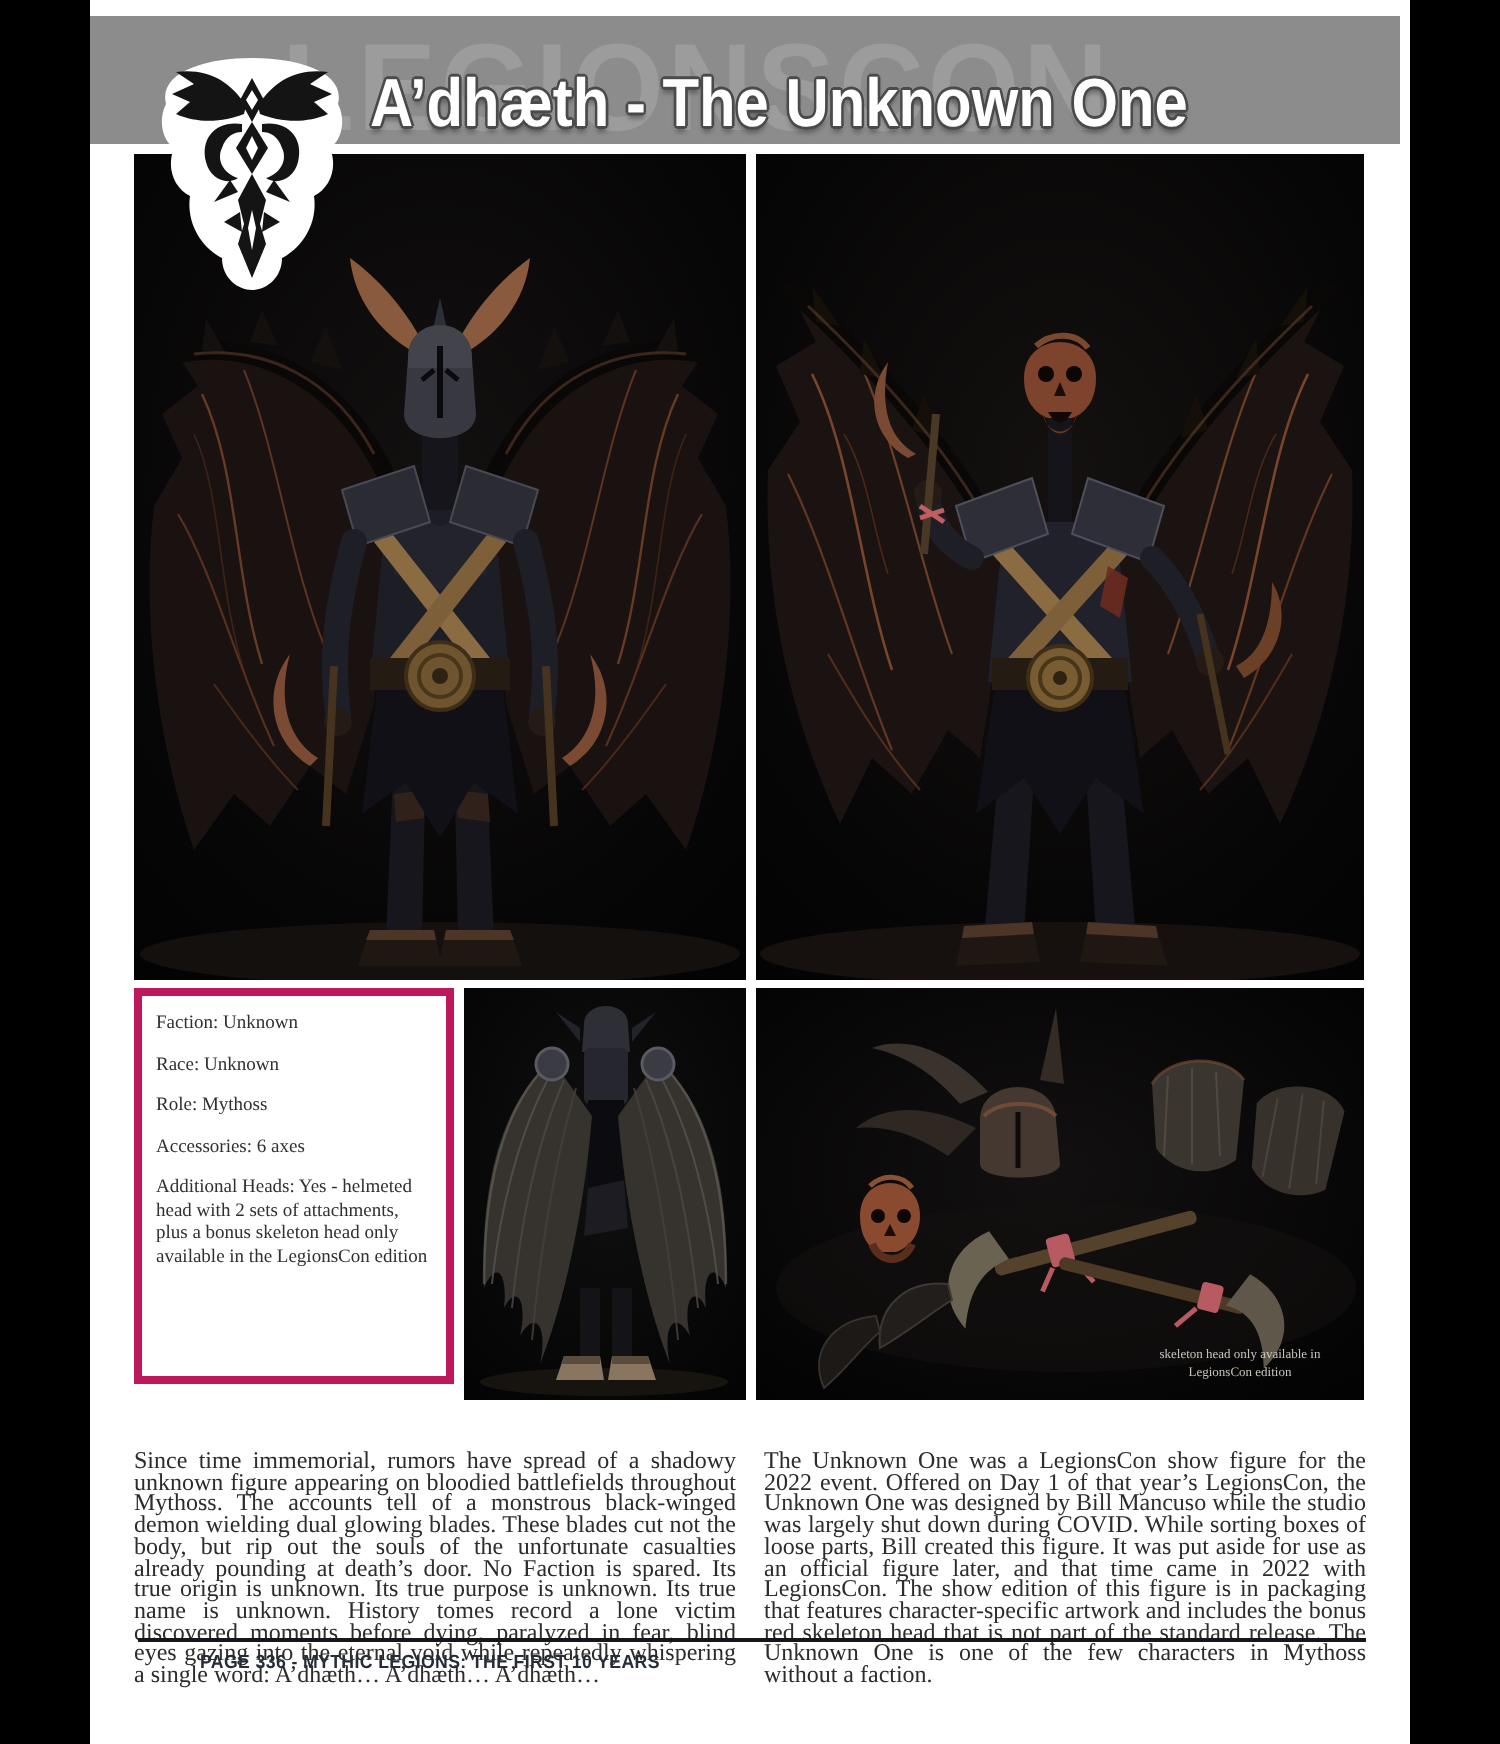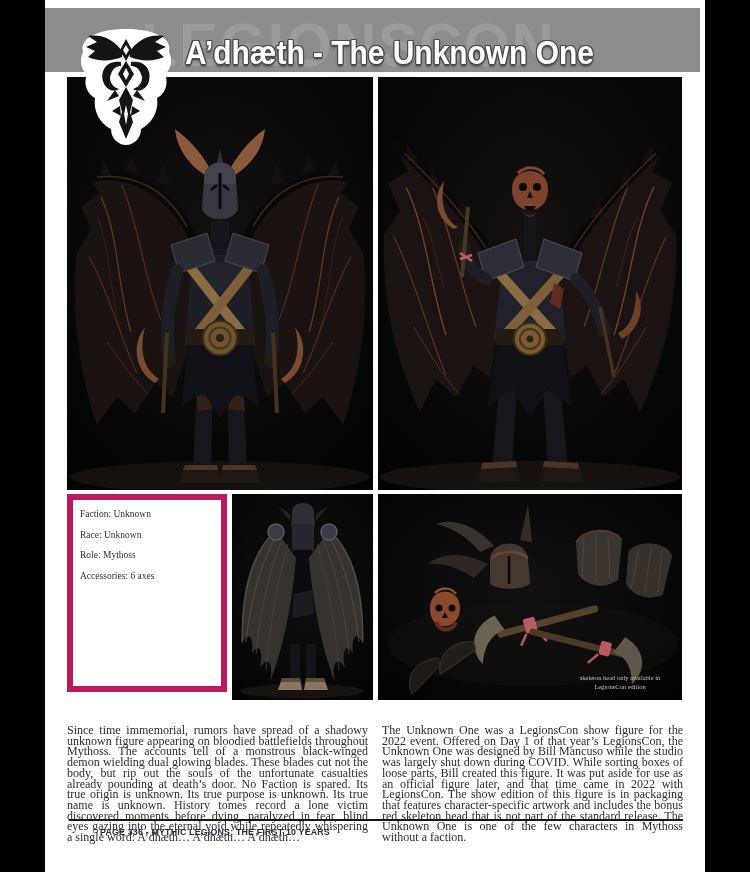--- a/index.html
+++ b/index.html
@@ -27,21 +27,21 @@
   .photo svg{display:block;width:100%;height:100%;}
   .photo-tl{left:67px;top:77px;width:306px;height:413px;}
   .photo-tr{left:378px;top:77px;width:304px;height:413px;}
   .photo-back{left:232px;top:494px;width:141px;height:206px;}
   .photo-acc{left:378px;top:494px;width:304px;height:206px;}
   .acc-caption{position:absolute;right:6px;bottom:9px;width:112px;text-align:center;
                font-size:6.5px;line-height:1.4;color:#c9c4be;}
 
   
   .infobox{position:absolute;left:67px;top:494px;width:160px;height:198px;box-sizing:border-box;
-           border:6px solid #be185d;background:#fff;padding:9px 7px 4px 7px;}
+           border:4px solid #be185d;background:#fff;padding:9px 7px 4px 7px;}
   .infobox p{margin:0 0 9px 0;font-size:9.5px;line-height:1.22;color:#30302e;}
 
   
   .col{position:absolute;top:725px;width:301px;font-size:12px;line-height:10.7px;
        text-align:justify;color:#2c2c2a;}
   .col-left{left:67px;} .col-right{left:382px;}
 
   
   .rule{position:absolute;left:69px;top:819px;width:614px;height:2px;background:#17171b;}
   .pagefooter{position:absolute;left:100px;top:826px;margin:0;white-space:nowrap;
@@ -210,20 +210,21 @@
       <path d="M143,129 C146,142 158,142 161,129 L158,136 C154,141 150,141 146,136 Z" fill="#6b3a26"></path>
       <path d="M146,129 C150,136 154,136 158,129 Z" fill="#140806"></path>
     </svg>
   </figure>
 
   <aside class="infobox">
     <p>Faction: Unknown</p>
     <p>Race: Unknown</p>
     <p>Role: Mythoss</p>
     <p>Accessories: 6 axes</p>
+    <p>Additional Heads: Yes - helmeted head with 2 sets of attachments, plus a bonus skeleton head only available in the LegionsCon edition</p>
   </aside>
 
   <figure class="photo photo-back">
     <svg viewBox="0 0 141 206" xmlns="http://www.w3.org/2000/svg">
       <defs>
         <radialGradient id="bg3" cx="50%" cy="42%" r="80%">
           <stop offset="0%" stop-color="#111010"></stop>
             <stop offset="75%" stop-color="#060606"></stop>
             <stop offset="100%" stop-color="#030303"></stop>
         </radialGradient>

